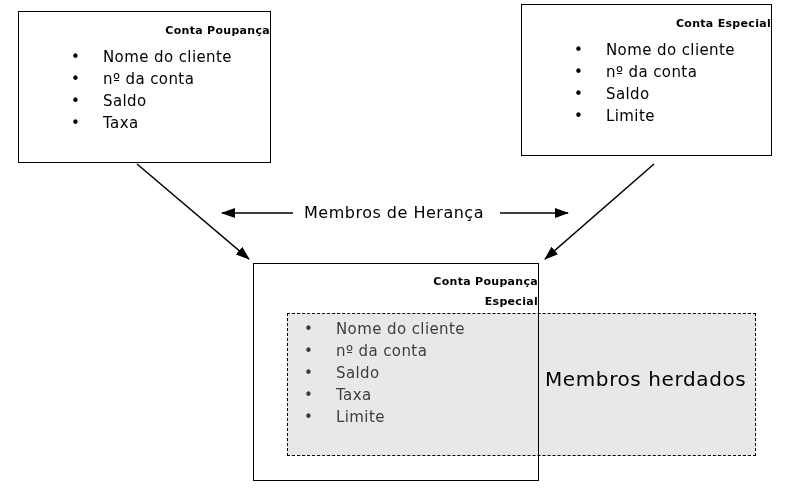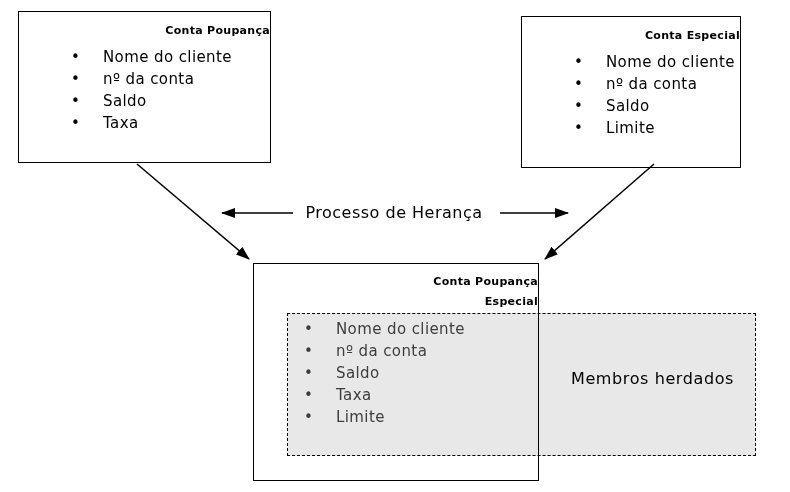--- a/index.html
+++ b/index.html
@@ -15,21 +15,21 @@
     background: #ffffff;
     overflow: hidden;
   }
   .class-box {
     position: absolute;
     background: #ffffff;
     border: 1px solid #000000;
     z-index: 1;
   }
   .box-parent-left  { left: 18px;  top: 11px;  width: 253px; height: 152px; }
-  .box-parent-right { left: 521px; top: 16px;  width: 220px; height: 152px; }
+  .box-parent-right { left: 521px; top: 4px;  width: 251px; height: 152px; }
   .box-child        { left: 253px; top: 263px; width: 286px; height: 218px; background: #ffffff; }
   .class-title {
     font-size: 11px;
     font-weight: bold;
     text-align: right;
     padding-top: 9px;
     line-height: 19px;
     letter-spacing: 0.3px;
   }
   .child-title {
@@ -78,22 +78,21 @@
     border: 1px solid #000000;
     background: transparent;
     z-index: 3;
     pointer-events: none;
   }
   .inherited-label {
     position: absolute;
     left: 545px;
     top: 368px;
     width: 215px;
-    text-align: center;
-    font-size: 16px;
+    font-size: 20px;
     letter-spacing: 0.6px;
     line-height: 22px;
     color: #000000;
     z-index: 4;
   }
   .process-label {
     position: absolute;
     left: 284px;
     top: 202px;
     width: 220px;
@@ -146,21 +145,21 @@
         <li>Nome do cliente</li>
         <li>nº da conta</li>
         <li>Saldo</li>
         <li>Taxa</li>
         <li>Limite</li>
       </ul>
   </div>
 
   <div class="child-outline"></div>
 
-  <div class="process-label">Processo de Herança</div>
+  <div class="process-label">Membros de Herança</div>
   <div class="inherited-label">Membros herdados</div>
 
   <svg class="arrow-layer" width="790" height="492" viewBox="0 0 790 492">
     <defs>
       <marker id="ah" markerUnits="userSpaceOnUse" markerWidth="14" markerHeight="10" refX="13" refY="5" orient="auto">
         <path d="M0,0 L14,5 L0,10 Z" fill="#000000"></path>
       </marker>
     </defs>
     <line x1="137" y1="164" x2="249" y2="259" stroke="#000000" stroke-width="1.5" marker-end="url(#ah)"></line>
     <line x1="654" y1="164" x2="545" y2="259" stroke="#000000" stroke-width="1.5" marker-end="url(#ah)"></line>

